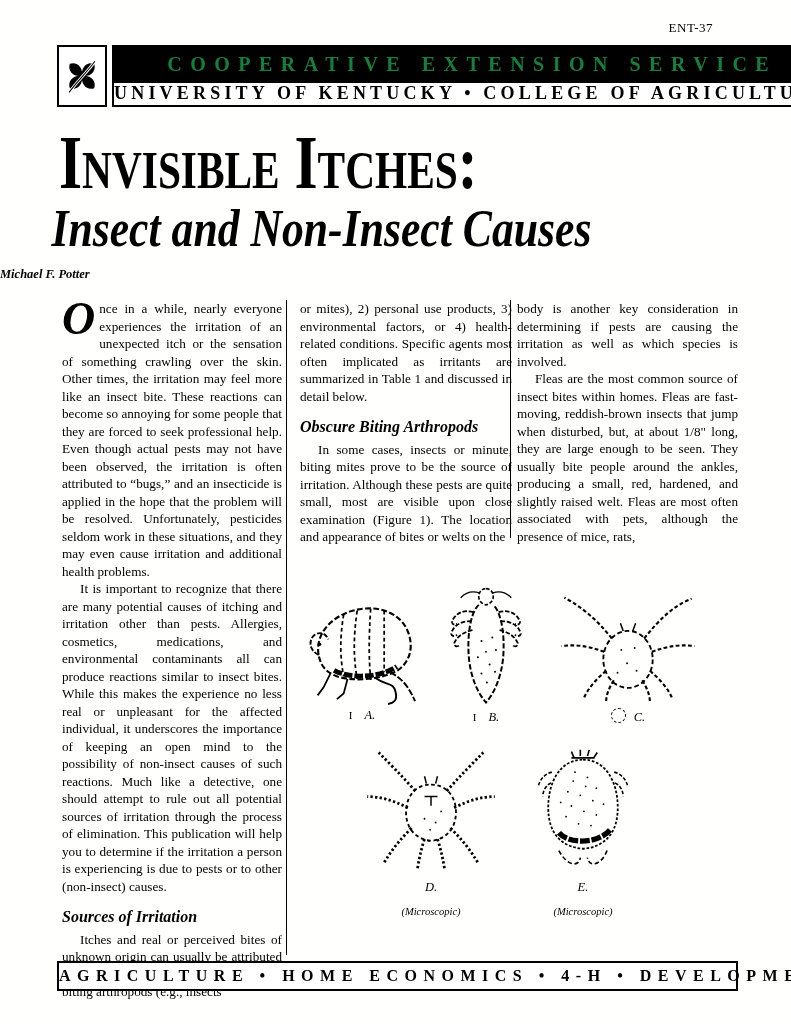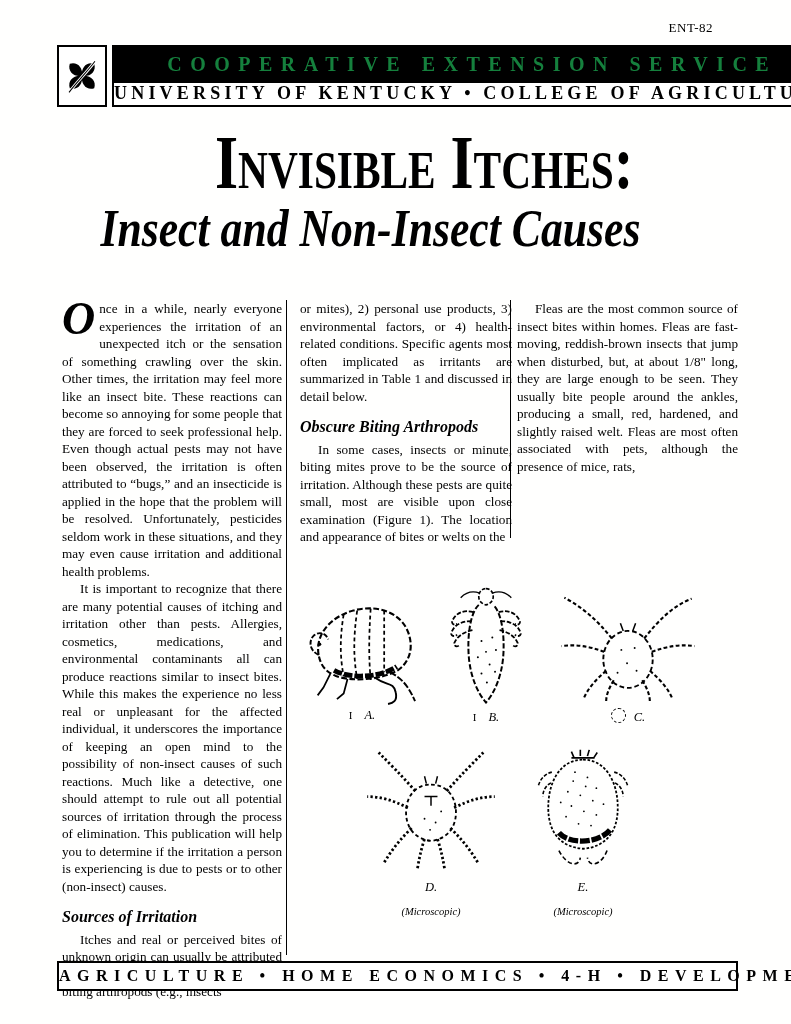--- a/index.html
+++ b/index.html
@@ -13,21 +13,21 @@
   .logo-box{width:46px;height:58px;border:2px solid #000;background:#fff;
             display:flex;align-items:center;justify-content:center;flex:0 0 auto;}
   .banner{flex:1;margin-left:5px;border:2px solid #000;display:flex;flex-direction:column;}
   .banner-top{background:#000;color:#15803d;height:34px;display:flex;align-items:center;justify-content:center;
               font-weight:bold;font-size:20px;letter-spacing:8.5px;white-space:nowrap;}
   .banner-bottom{background:#fff;color:#000;height:20px;border-top:2px solid #000;
                  display:flex;align-items:center;justify-content:center;
                  font-weight:bold;font-size:18px;letter-spacing:4.2px;white-space:nowrap;}
 
   
-  .title-block{position:absolute;left:0;top:124px;width:692px;text-align:right;}
+  .title-block{position:absolute;left:0;top:124px;width:692px;text-align:left;}
   .main-title{font-size:76px;font-weight:bold;line-height:1;font-variant:small-caps;
               display:inline-block;transform:scaleX(.78);transform-origin:center;white-space:nowrap;}
   .sub-title{font-size:52px;font-weight:bold;font-style:italic;line-height:1.05;
              display:inline-block;transform:scaleX(.84);transform-origin:center;white-space:nowrap;margin-top:2px;}
   .byline{font-size:12.5px;font-style:italic;font-weight:bold;margin-top:10px;}
 
   
   .col{position:absolute;top:300px;font-size:13.2px;line-height:17.5px;text-align:justify;}
   .col p{margin:0;}
   .col p.indent{text-indent:18px;}
@@ -60,21 +60,21 @@
                  background:#fff;text-align:center;font-weight:bold;font-size:16px;
                  letter-spacing:6.5px;padding:4px 0;white-space:nowrap;}
 
   .ink{stroke:#000;fill:none;}
 </style>
 </head>
 <body>
 
 <div class="page">
 
-  <div class="doc-number">ENT-82</div>
+  <div class="doc-number">ENT-37</div>
 
   <div class="masthead">
     <div class="logo-box">
       <svg width="38" height="46" viewBox="0 0 44 52">
         <g transform="translate(0,4) rotate(45 22 22)">
           <path d="M22,2 C30,6 30,16 22,22 C14,16 14,6 22,2 Z" fill="#000"></path>
           <path d="M42,22 C38,30 28,30 22,22 C28,14 38,14 42,22 Z" fill="#000"></path>
           <path d="M22,42 C14,38 14,28 22,22 C30,28 30,38 22,42 Z" fill="#000"></path>
           <path d="M2,22 C6,14 16,14 22,22 C16,30 6,30 2,22 Z" fill="#000"></path>
         </g>
@@ -84,40 +84,42 @@
     </div>
     <div class="banner">
       <div class="banner-top">COOPERATIVE EXTENSION SERVICE</div>
       <div class="banner-bottom">UNIVERSITY OF KENTUCKY • COLLEGE OF AGRICULTURE</div>
     </div>
   </div>
 
   <div class="title-block">
     <div><span class="main-title">Invisible Itches:</span></div>
     <div><span class="sub-title">Insect and Non-Insect Causes</span></div>
+    <div class="byline">Michael F. Potter</div>
   </div>
 
   <div class="col col-1">
     <p class="first-para"><span class="dropcap">O</span><span>nce in a while, nearly everyone experiences the irritation of an unexpected itch or the sensation of something crawling over the skin. Other times, the irritation may feel more like an insect bite. These reactions can become so annoying for some people that they are forced to seek professional help. Even though actual pests may not have been observed, the irritation is often attributed to “bugs,” and an insecticide is applied in the hope that the problem will be resolved. Unfortunately, pesticides seldom work in these situations, and they may even cause irritation and additional health problems.</span></p>
     <p class="indent">It is important to recognize that there are many potential causes of itching and irritation other than pests. Allergies, cosmetics, medications, and environmental contaminants all can produce reactions similar to insect bites. While this makes the experience no less real or unpleasant for the affected individual, it underscores the importance of keeping an open mind to the possibility of non-insect causes of such reactions. Much like a detective, one should attempt to rule out all potential sources of irritation through the process of elimination. This publication will help you to determine if the irritation a person is experiencing is due to pests or to other (non-insect) causes.</p>
     <div class="section-heading">Sources of Irritation</div>
     <p class="indent">Itches and real or perceived bites of unknown origin can usually be attributed to one of four general sources: 1) obscure biting arthropods (e.g., insects</p>
   </div>
 
   <div class="vrule vrule-1"></div>
 
   <div class="col col-2">
     <p>or mites), 2) personal use products, 3) environmental factors, or 4) health-related conditions. Specific agents most often implicated as irritants are summarized in Table 1 and discussed in detail below.</p>
     <div class="section-heading">Obscure Biting Arthropods</div>
     <p class="indent">In some cases, insects or minute, biting mites prove to be the source of irritation. Although these pests are quite small, most are visible upon close examination (Figure 1). The location and appearance of bites or welts on the</p>
   </div>
 
   <div class="vrule vrule-2"></div>
 
   <div class="col col-3">
+    <p>body is another key consideration in determining if pests are causing the irritation  as well as which species is involved.</p>
     <p class="indent">Fleas are the most common source of insect bites within homes. Fleas are fast-moving, reddish-brown insects that jump when disturbed, but, at about 1/8" long, they are large enough to be seen. They usually bite people around the ankles, producing a small, red, hardened, and slightly raised welt. Fleas are most often associated with pets, although the presence of mice, rats,</p>
   </div>
 
 
   <div class="figure">
 
     <div class="panel" style="left:144px;top:0px;width:96px;">
       <svg width="90" height="122" viewBox="0 0 90 135">
         <path class="ink" d="M45,4 C50,4 53,8 53,13 C53,18 49,21 45,22 C41,21 37,18 37,13 C37,8 40,4 45,4 Z" stroke-width="1.8" stroke-dasharray="4 2"></path>
         <path class="ink" d="M38,9 C30,6 23,8 17,14" stroke-width="1.6"></path>

